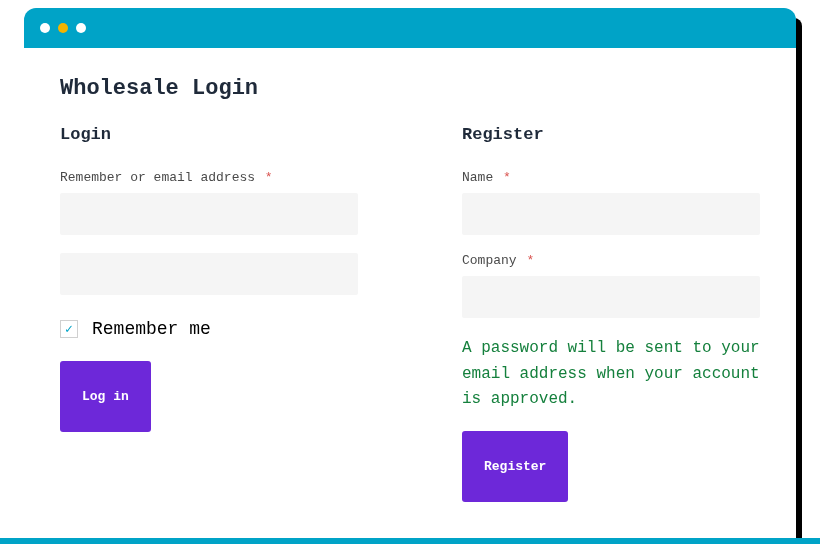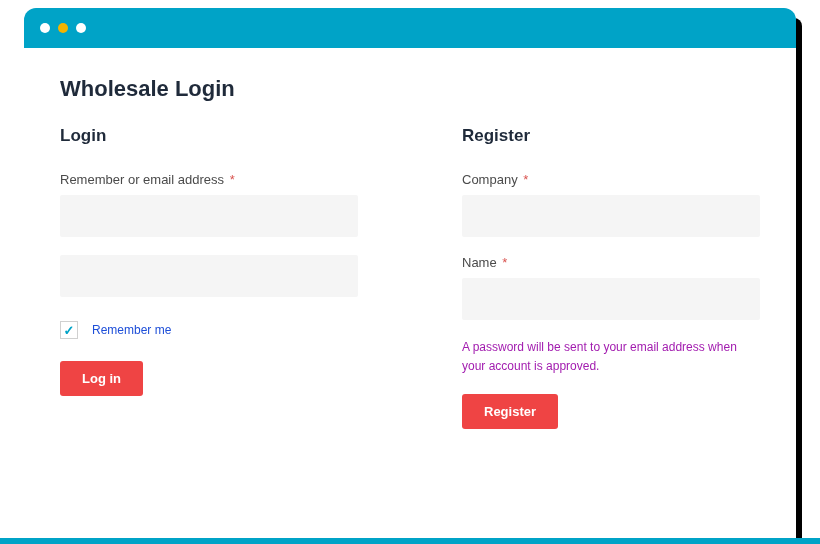--- a/index.html
+++ b/index.html
@@ -1,19 +1,19 @@
 <!DOCTYPE html>
 <html><head>
   <meta charset="utf-8">
   <style>
     * {
       margin: 0;
       padding: 0;
       box-sizing: border-box;
-      font-family: Liberation Sans, sans-serif;
+      font-family: Liberation Mono, monospace;
     }
     body {
       background: #ffffff;
       width: 820px;
       height: 544px;
       position: relative;
       overflow: hidden;
     }
     .shadow-edge {
       position: absolute;
@@ -112,36 +112,36 @@
       align-items: center;
       justify-content: center;
       cursor: pointer;
     }
     .checkmark {
       color: #00a3c7;
       font-size: 13px;
       font-weight: 700;
     }
     .checkbox-label {
-      font-size: 12px;
-      color: #1d4ed8;
+      font-size: 18px;
+      color: #000000;
     }
     .btn {
-      background: #ef4444;
+      background: #6d28d9;
       color: #ffffff;
       border: none;
-      padding: 10px 22px;
+      padding: 28px 22px;
       font-size: 13px;
       font-weight: 600;
       border-radius: 3px;
       cursor: pointer;
     }
     .helper-text {
-      font-size: 12px;
-      color: #a21caf;
+      font-size: 16px;
+      color: #15803d;
       line-height: 1.6;
       margin-top: 12px;
       margin-bottom: 18px;
     }
     .bottom-bar {
       position: absolute;
       left: 0;
       right: 0;
       bottom: 0;
       height: 6px;
@@ -190,34 +190,34 @@
 
         <button class="btn">Log in</button>
       </div>
 
       <div class="col">
         <h2 class="section-title">Register</h2>
 
 
         <div class="field">
           <label class="field-label">
+            <span>Name</span>
+            <span class="required">*</span>
+          </label>
+          <input type="text" class="text-input" style="">
+        </div>
+
+        <div class="field">
+          <label class="field-label">
             <span>Company</span>
             <span class="required">*</span>
           </label>
           <input type="text" class="text-input" style="">
         </div>
 
-        <div class="field">
-          <label class="field-label">
-            <span>Name</span>
-            <span class="required">*</span>
-          </label>
-          <input type="text" class="text-input" style="">
-        </div>
-
         <p class="helper-text">A password will be sent to your email address when your account is approved.</p>
 
         <button class="btn">Register</button>
       </div>
 
     </div>
   </div>
 </div>
 
 <div class="bottom-bar"></div>

